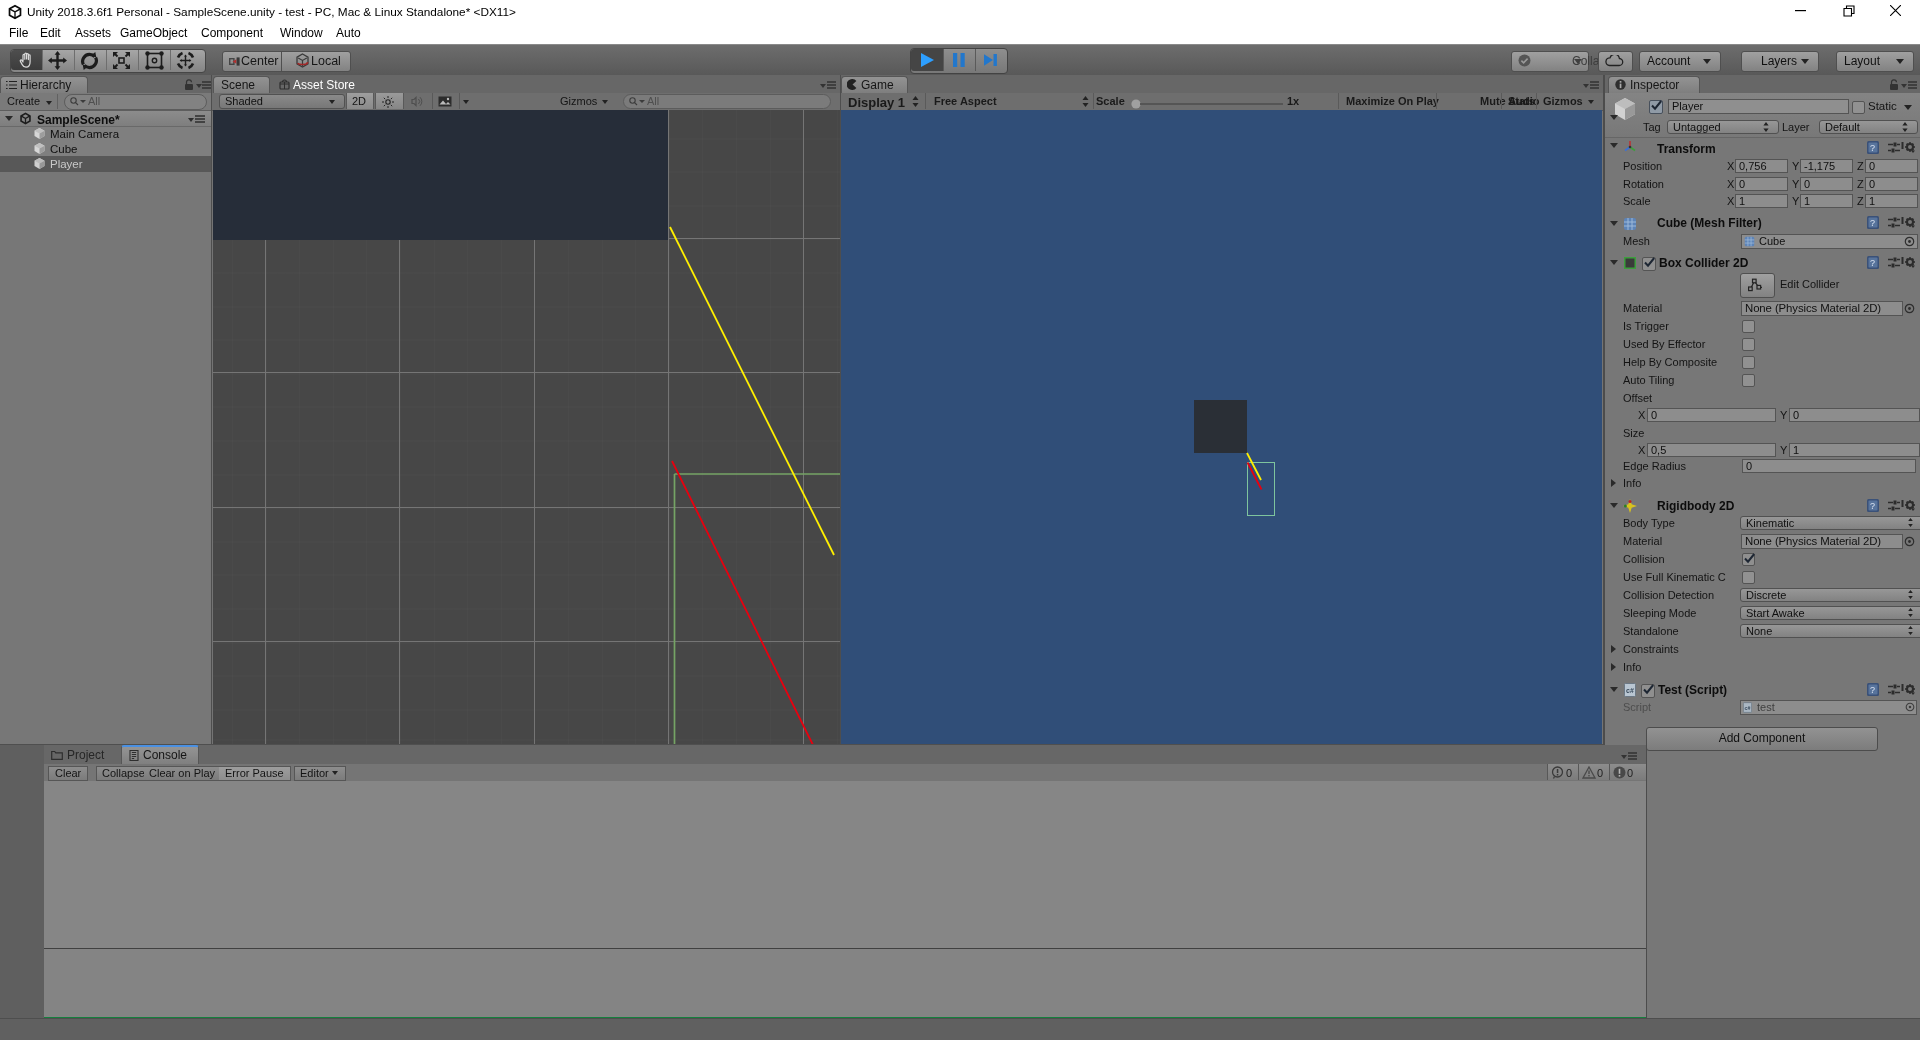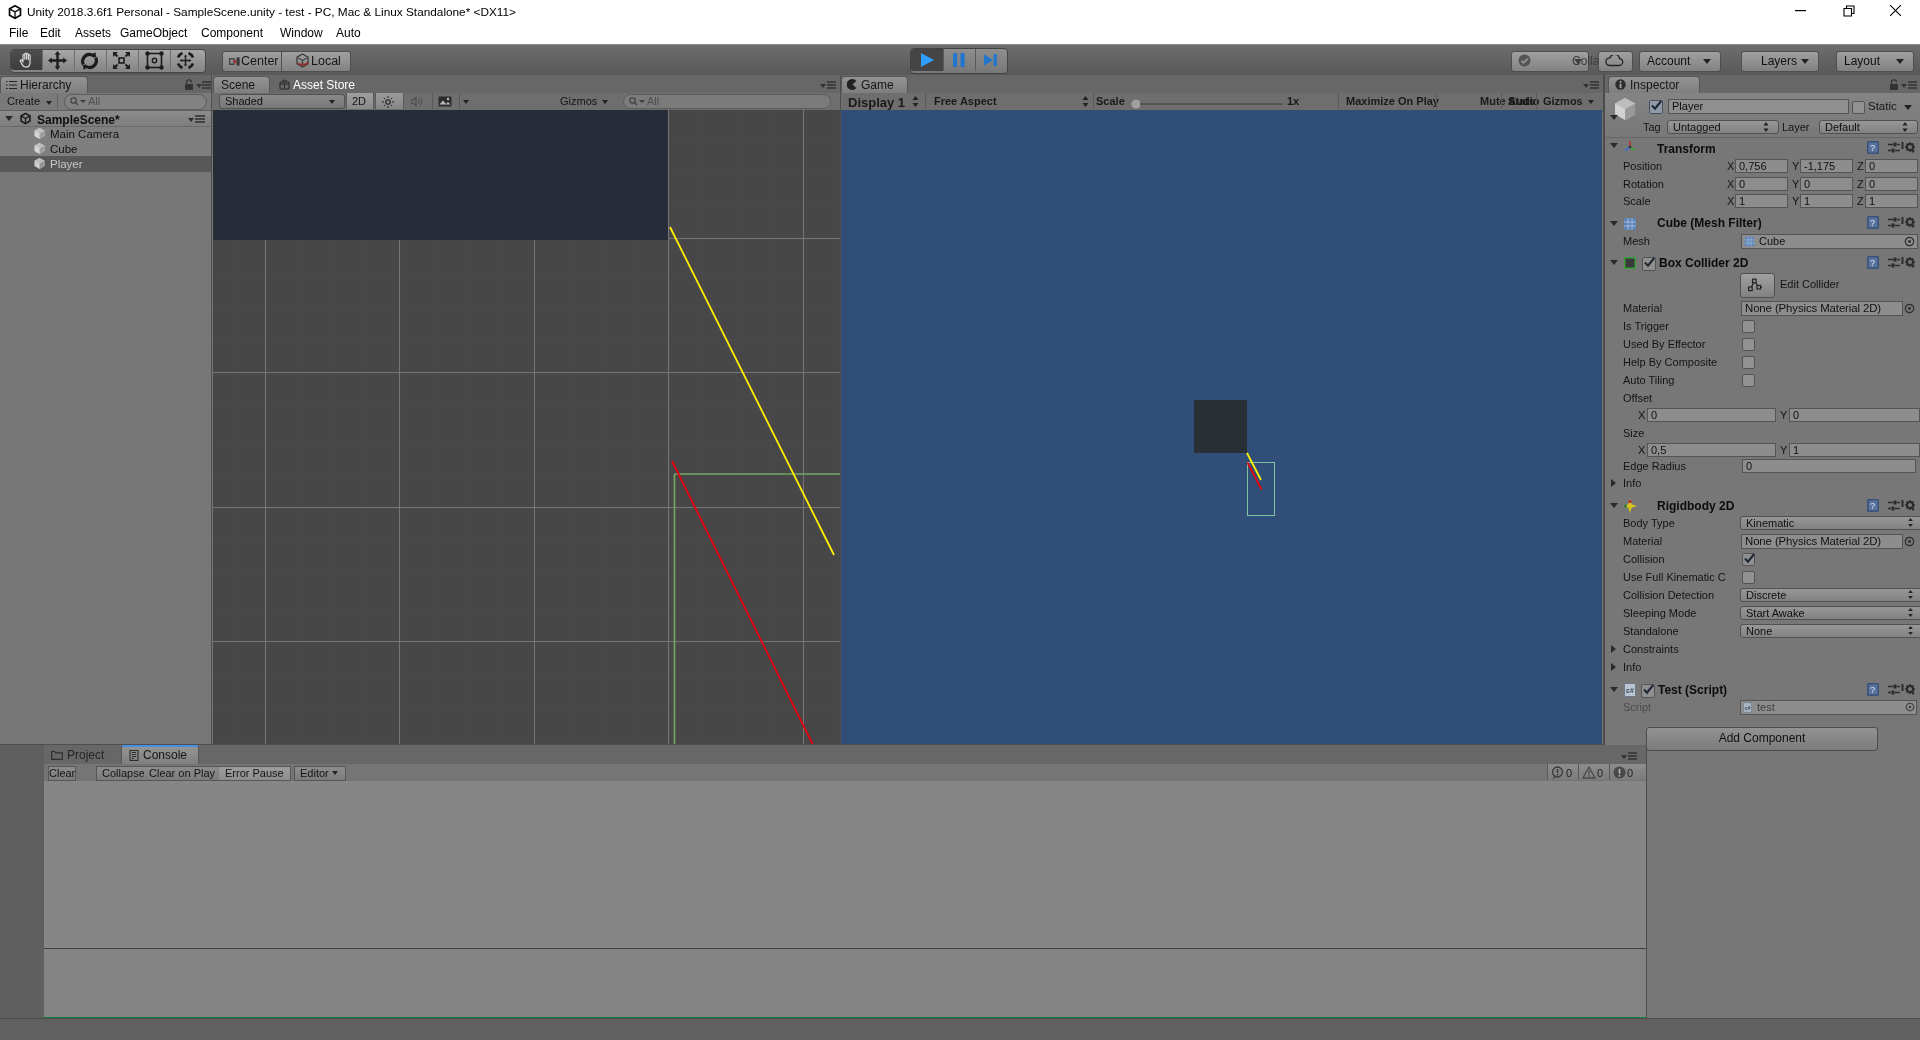--- a/index.html
+++ b/index.html
@@ -648,21 +648,21 @@
  <svg class="abs" style="left:85px;top:5px" width="10" height="11" viewBox="0 0 10 11">
       <rect x="1" y=".5" width="8" height="10" fill="none" stroke="#2e2e2e" stroke-width="1.1"></rect>
       <path d="M2.8 2.5h4.4M2.8 4.5h4.4M2.8 6.5h4.4M2.8 8.5h2.4" stroke="#2e2e2e" stroke-width="1"></path>
     </svg>
  <div class="tx" style="left:99px;top:3px;font-size:12px;color:#161616;">Console</div>
  <div class="arr" style="left:1577px;top:10px;border-left:3.5px solid transparent;border-right:3.5px solid transparent;border-top:4px solid #333;"></div>
  <svg class="abs" style="left:1584px;top:7px" width="9" height="8" viewBox="0 0 9 8">
       <path stroke="#333" stroke-width="1.4" d="M0 1h9M0 4h9M0 7h9"></path>
     </svg>
  <div class="abs" style="left:0;top:19px;width:1603px;height:17px;background:#757575;border-bottom:1px solid #585858;"></div>
- <div class="abs" style="left:4px;top:21px;height:13px;background:linear-gradient(#8d8d8d,#7b7b7b);border:1px solid #565656;font-size:11px;color:#141414;padding:0 0;line-height:13px;">Clear</div>
+ <div class="abs" style="left:4px;top:21px;height:13px;background:linear-gradient(#8d8d8d,#7b7b7b);border:1px solid #565656;font-size:11px;color:#141414;padding:0 6px;line-height:13px;">Clear</div>
  <div class="abs" style="left:52px;top:21px;height:13px;background:linear-gradient(#8d8d8d,#7b7b7b);border:1px solid #565656;font-size:11px;color:#141414;padding:0 5px;line-height:13px;">Collapse</div>
  <div class="abs" style="left:100px;top:21px;height:13px;background:linear-gradient(#8d8d8d,#7b7b7b);border:1px solid #565656;border-left:none;font-size:11px;color:#141414;padding:0 5px;line-height:13px;">Clear on Play</div>
  <div class="abs" style="left:175px;top:21px;height:13px;background:linear-gradient(#9d9d9d,#8d8d8d);border:1px solid #565656;border-left:none;font-size:11px;color:#141414;padding:0 6px;line-height:13px;">Error Pause</div>
  <div class="abs" style="left:250px;top:21px;height:13px;background:linear-gradient(#8d8d8d,#7b7b7b);border:1px solid #565656;font-size:11px;color:#141414;padding:0 16px 0 5px;line-height:13px;">Editor</div>
  <div class="arr" style="left:288px;top:26px;border-left:3px solid transparent;border-right:3px solid transparent;border-top:4px solid #222;"></div>
  <div class="abs" style="left:1503px;top:19px;width:100px;height:16px;background:linear-gradient(#8d8d8d,#7b7b7b);"></div>
  <div class="abs" style="left:1503px;top:19px;width:1px;height:16px;background:#585858;"></div>
  <div class="abs" style="left:1534px;top:19px;width:1px;height:16px;background:#585858;"></div>
  <div class="abs" style="left:1565px;top:19px;width:1px;height:16px;background:#585858;"></div>
  <svg class="abs" style="left:1507px;top:21px" width="13" height="13" viewBox="0 0 13 13">

